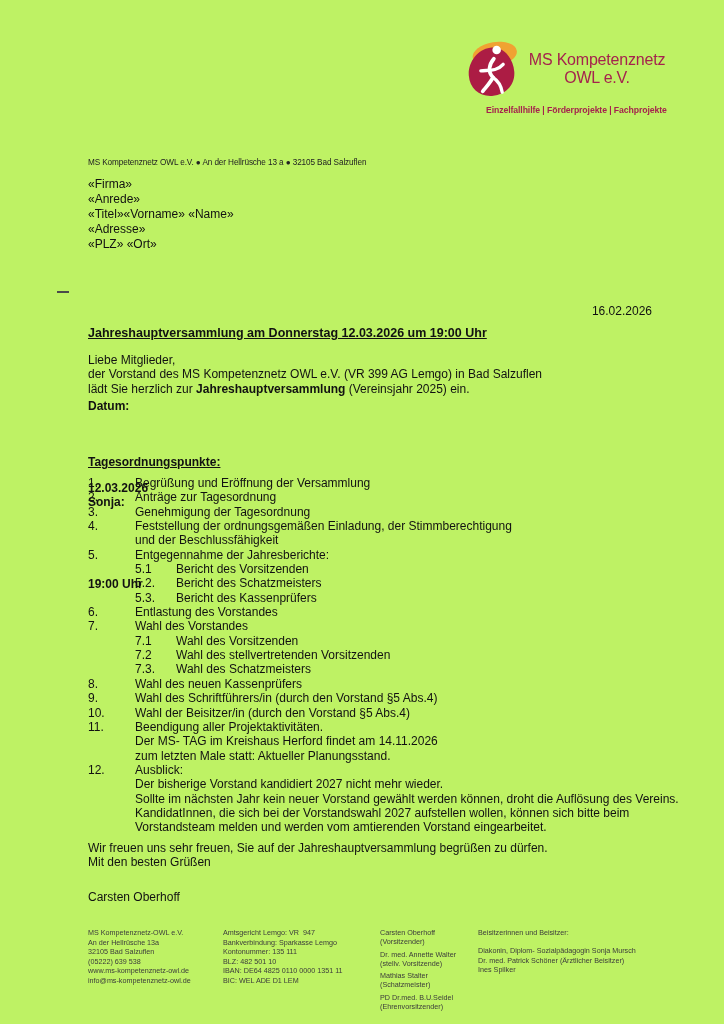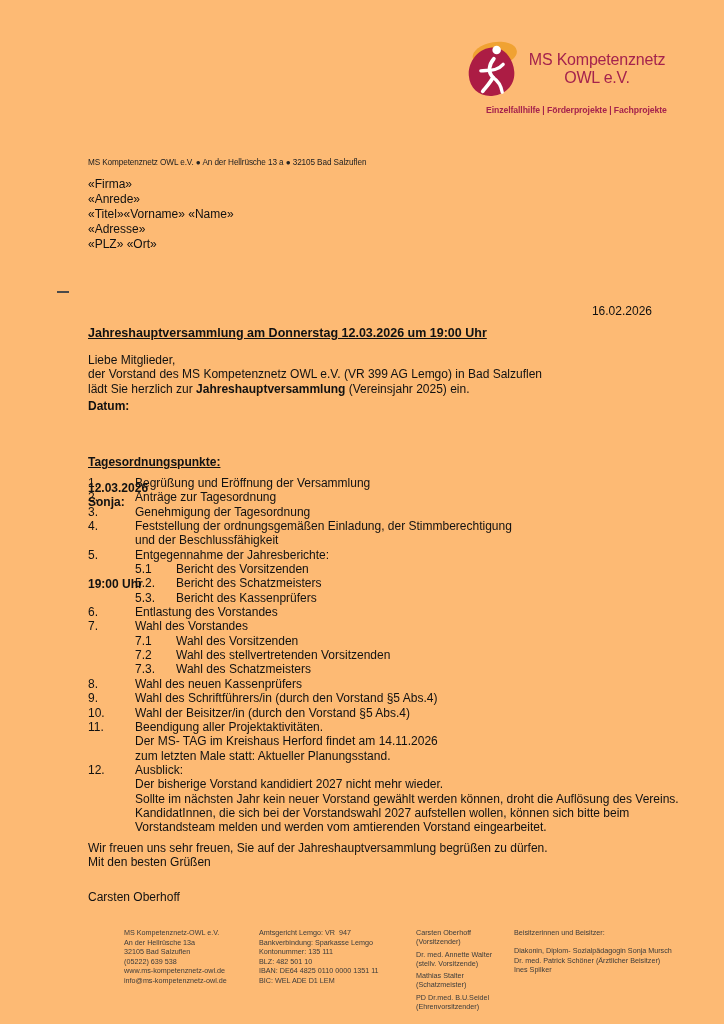--- a/index.html
+++ b/index.html
@@ -1,19 +1,19 @@
 <!DOCTYPE html>
 <html lang="de"><head>
 <meta charset="utf-8">
 <style>
   * { margin:0; padding:0; box-sizing:border-box; }
   html,body { background:#ffffff; }
   .page {
     position:relative; width:724px; height:1024px; margin:0 auto;
-    background:#fdba74; overflow:hidden;
+    background:#bef264; overflow:hidden;
     font-family:"Liberation Sans","DejaVu Sans",sans-serif;
     color:#111111;
   }
   .abs { position:absolute; }
   .pre { white-space:pre; }
 
   
   .logo-wrap { left:466px; top:40px; width:210px; }
   .logo-row { display:flex; align-items:flex-start; }
   .logo-mark { flex:0 0 52px; }
@@ -44,21 +44,21 @@
   .arow { display:flex; }
   .anum { width:47px; flex:0 0 47px; }
   .arow.sub .anum { width:41px; flex:0 0 41px; }
   .indent { width:47px; flex:0 0 47px; }
   .atext { white-space:pre; }
 
   .closing { left:88px; top:841px; font-size:12px; line-height:14.3px; }
   .signature { left:88px; top:890px; font-size:12px; }
 
   
-  .fcol { top:928px; font-size:7.2px; line-height:9.6px; color:#3b3b3b;margin-left:36px; }
+  .fcol { top:928px; font-size:7.2px; line-height:9.6px; color:#3b3b3b; }
   .fcol .pre { white-space:pre; }
   .fcol-office { left:88px; }
   .fcol-legal { left:223px; }
   .fcol-board { left:380px; line-height:9.3px; }
   .board-entry { margin-bottom:3px; }
   .fcol-assessors { left:478px; line-height:9.4px; }
   .assessor-heading { margin-bottom:9px; }
 </style>
 </head>
 <body>

